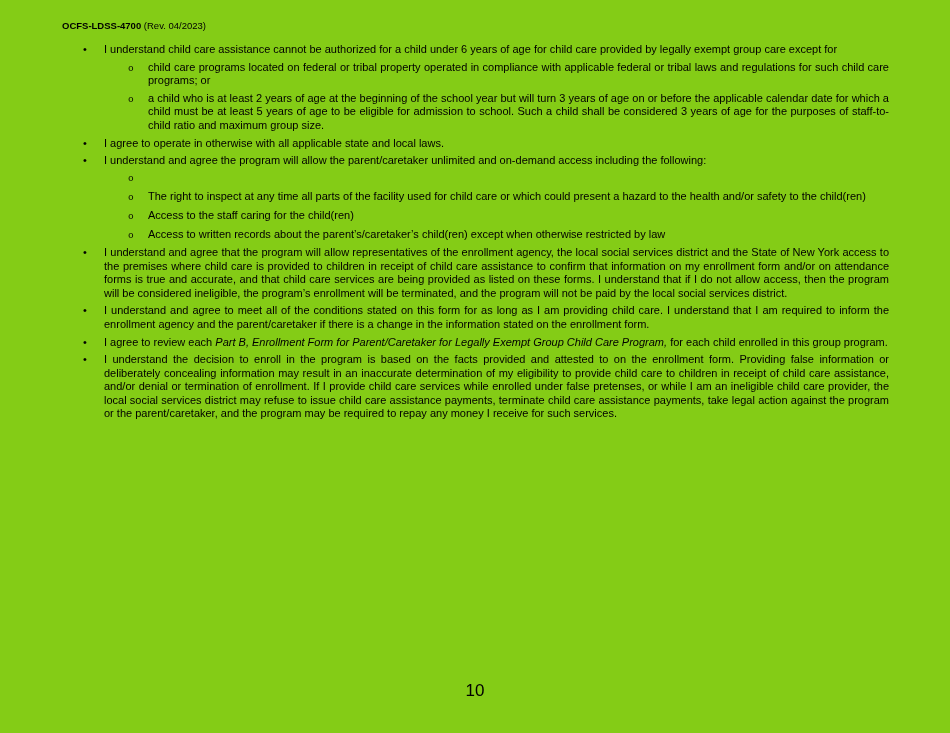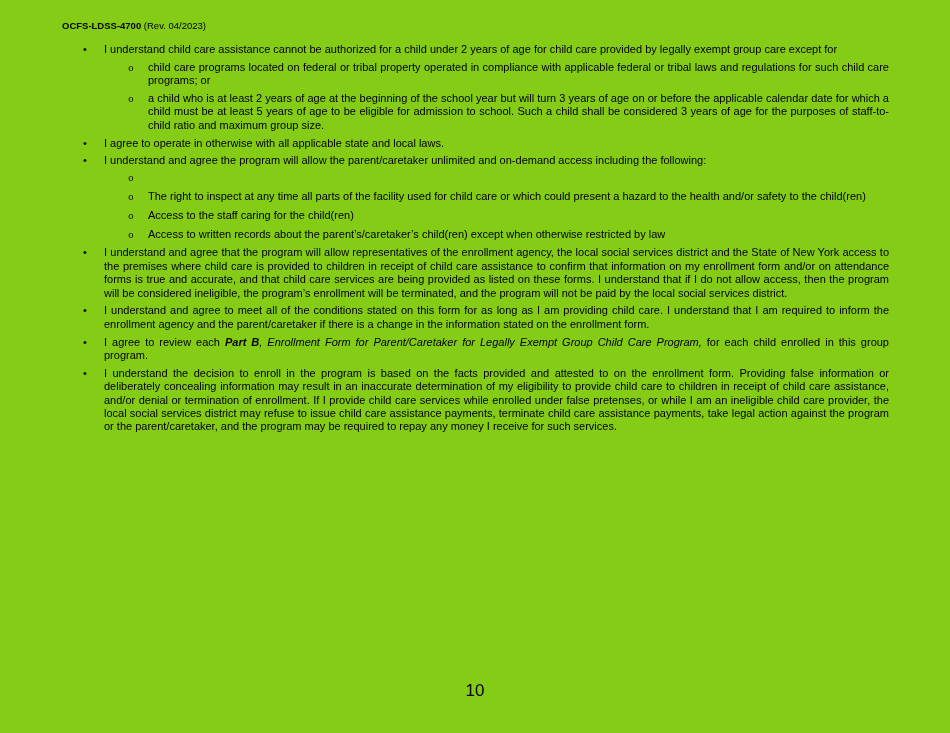--- a/index.html
+++ b/index.html
@@ -44,21 +44,21 @@
   .li.l2 .marker {
     flex: 0 0 20px;
     width: 20px;
     font-family: "Liberation Mono", monospace;
     font-size: 9.5px;
   }
   .txt {
     flex: 1 1 auto;
     text-align: justify;
   }
-  .txt .bi { font-weight: bold; font-style: italic; }
+  .txt .bi { font-weight: normal; font-style: italic; }
   .txt .it { font-style: italic; margin-top: 32px; }
   .page-footer {
     position: absolute;
     left: 0;
     top: 684px;
     width: 100%;
     text-align: center;
     font-size: 17px;
     line-height: 14px;
   }
@@ -67,21 +67,21 @@
 <body>
 
 <div class="page">
 
   <div class="doc-header"><span class="form-no">OCFS-LDSS-4700</span><span> (Rev. 04/2023)</span></div>
 
   <div class="content">
 
     <div class="li l1">
       <span class="marker">•</span>
-      <p class="txt">I understand child care assistance cannot be authorized for a child under 2 years of age for child care provided by legally exempt group care except for</p>
+      <p class="txt">I understand child care assistance cannot be authorized for a child under 6 years of age for child care provided by legally exempt group care except for</p>
     </div>
     <div class="li l2">
       <span class="marker">o</span>
       <p class="txt">child care programs located on federal or tribal property operated in compliance with applicable federal or tribal laws and regulations for such child care programs; or</p>
     </div>
     <div class="li l2">
       <span class="marker">o</span>
       <p class="txt">a child who is at least 2 years of age at the beginning of the school year but will turn 3 years of age on or before the applicable calendar date for which a child must be at least 5 years of age to be eligible for admission to school. Such a child shall be considered 3 years of age for the purposes of staff-to-child ratio and maximum group size.</p>
     </div>
 

